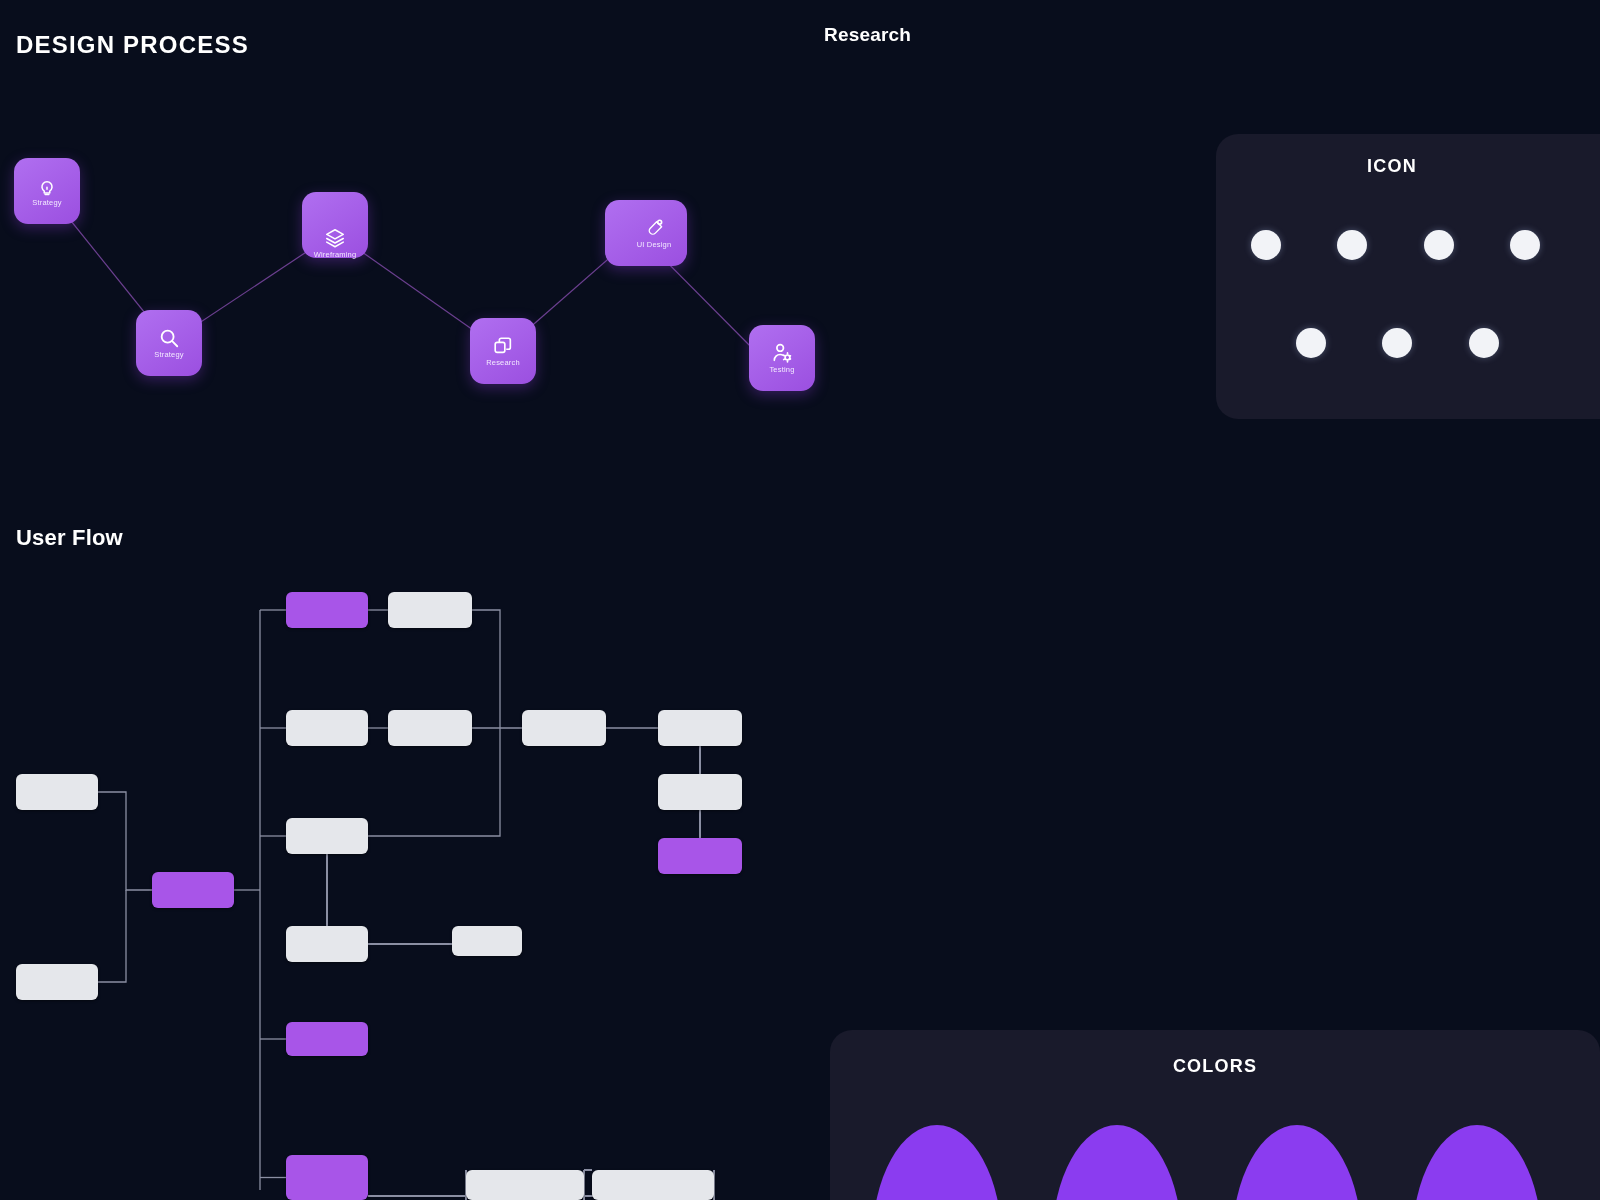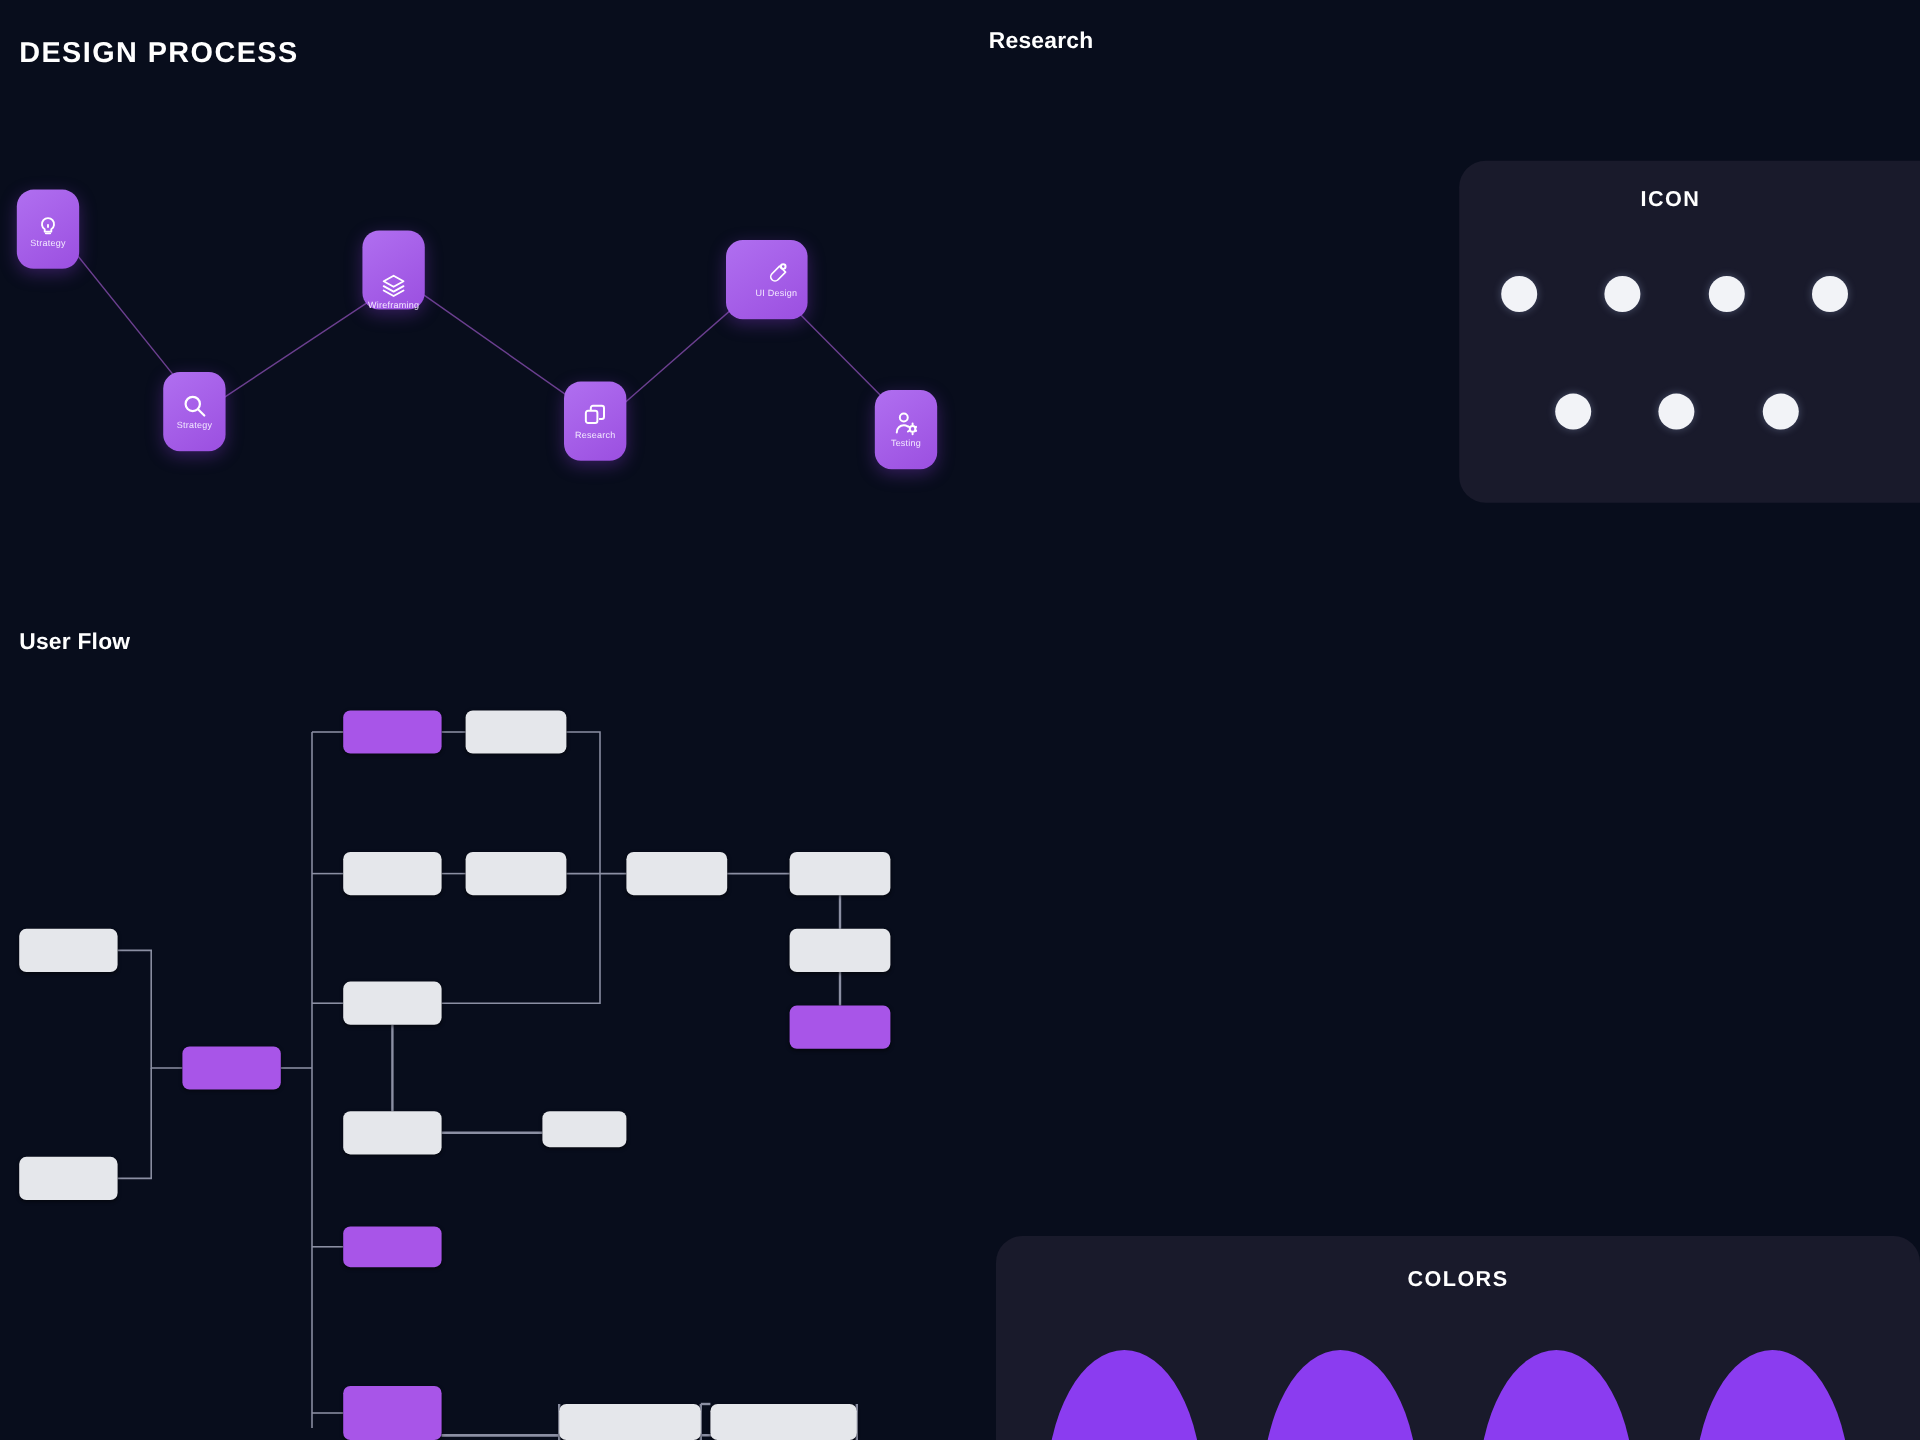--- a/index.html
+++ b/index.html
@@ -17,28 +17,28 @@
   
   .heading{
     position:absolute;
     font-weight:700;
     color:#ffffff;
     letter-spacing:.5px;
     white-space:nowrap;
   }
   #h-design-process{left:16px;top:31px;font-size:24px;letter-spacing:1.2px;}
   #h-branding{left:824px;top:24px;font-size:19px;letter-spacing:.2px;}
-  #h-user-flow{left:16px;top:525px;font-size:19px;letter-spacing:.2px;}
+  #h-user-flow{left:16px;top:525px;font-size:22px;letter-spacing:.2px;}
 
   
   #design-process{position:absolute;left:0;top:120px;width:820px;height:300px;}
   #dp-edges{position:absolute;left:0;top:0;width:820px;height:300px;}
   .dp-node{
     position:absolute;
-    width:52px;height:66px;
+    width:66px;height:66px;
     border-radius:14px;
     background:linear-gradient(145deg,#b06ff0 0%,#9b4fe0 100%);
     box-shadow:0 4px 14px rgba(138,60,216,.35);
     display:flex;flex-direction:column;
     align-items:center;justify-content:center;
     gap:2px;
   }
   .dp-node svg{width:22px;height:22px;display:block;}
   .dp-label{
     font-size:7.5px;
@@ -171,21 +171,21 @@
         </div>
         <div class="dp-node" style="left: 605px; top: 80px; padding-left: 16px;">
           <span>
             <svg viewBox="0 0 24 24" fill="none" stroke="#fff" stroke-width="1.8" stroke-linecap="round" stroke-linejoin="round">
               <path d="M15.5 5.2 7.4 13.3a4.5 4.5 0 1 0 6.4 6.4l8.1-8.1z" transform="scale(0.85) translate(2 1)"></path>
               <circle cx="18.2" cy="5.6" r="2.1"></circle>
             </svg>
           </span>
           <span class="dp-label">UI Design</span>
         </div>
-        <div class="dp-node" style="left: 729px; top: 205px;">
+        <div class="dp-node" style="left: 749px; top: 205px;">
           <span>
             <svg viewBox="0 0 24 24" fill="none" stroke="#fff" stroke-width="1.8" stroke-linecap="round" stroke-linejoin="round">
               <circle cx="10" cy="6.5" r="3.6"></circle>
               <path d="M3.6 20c0-3.8 2.9-6.4 6.4-6.4 1.3 0 2.5.35 3.5 1"></path>
               <circle cx="18" cy="16.8" r="2.6"></circle>
               <path d="M18 13.1v-1.2M18 21.7v-1.2M21.2 15l-1 .6M14.8 18.6l-1 .6M21.2 18.6l-1-.6M14.8 15l-1-.6"></path>
             </svg>
           </span>
           <span class="dp-label">Testing</span>
         </div>

